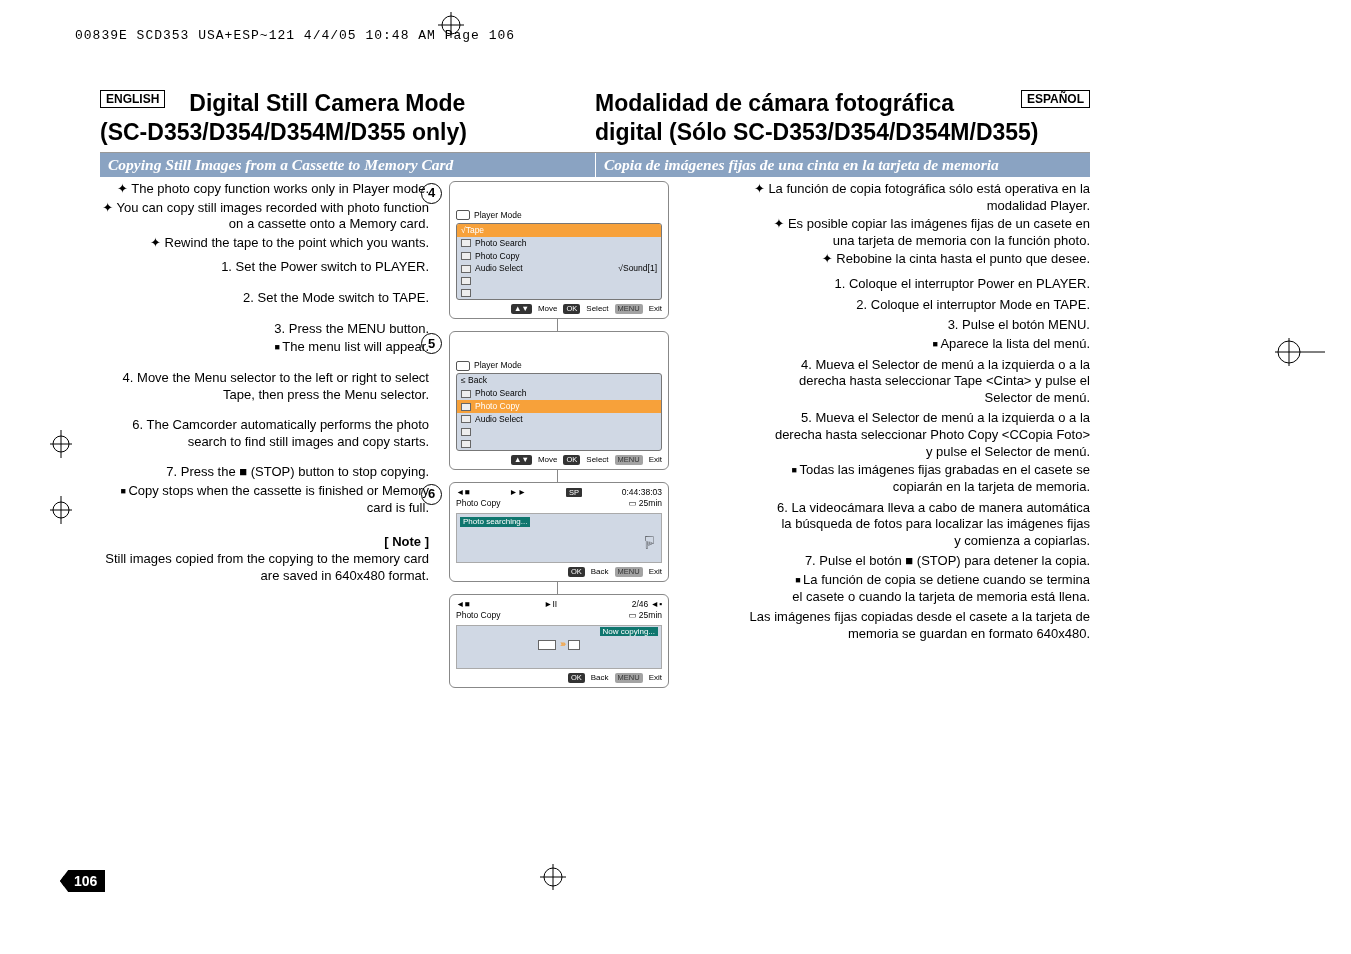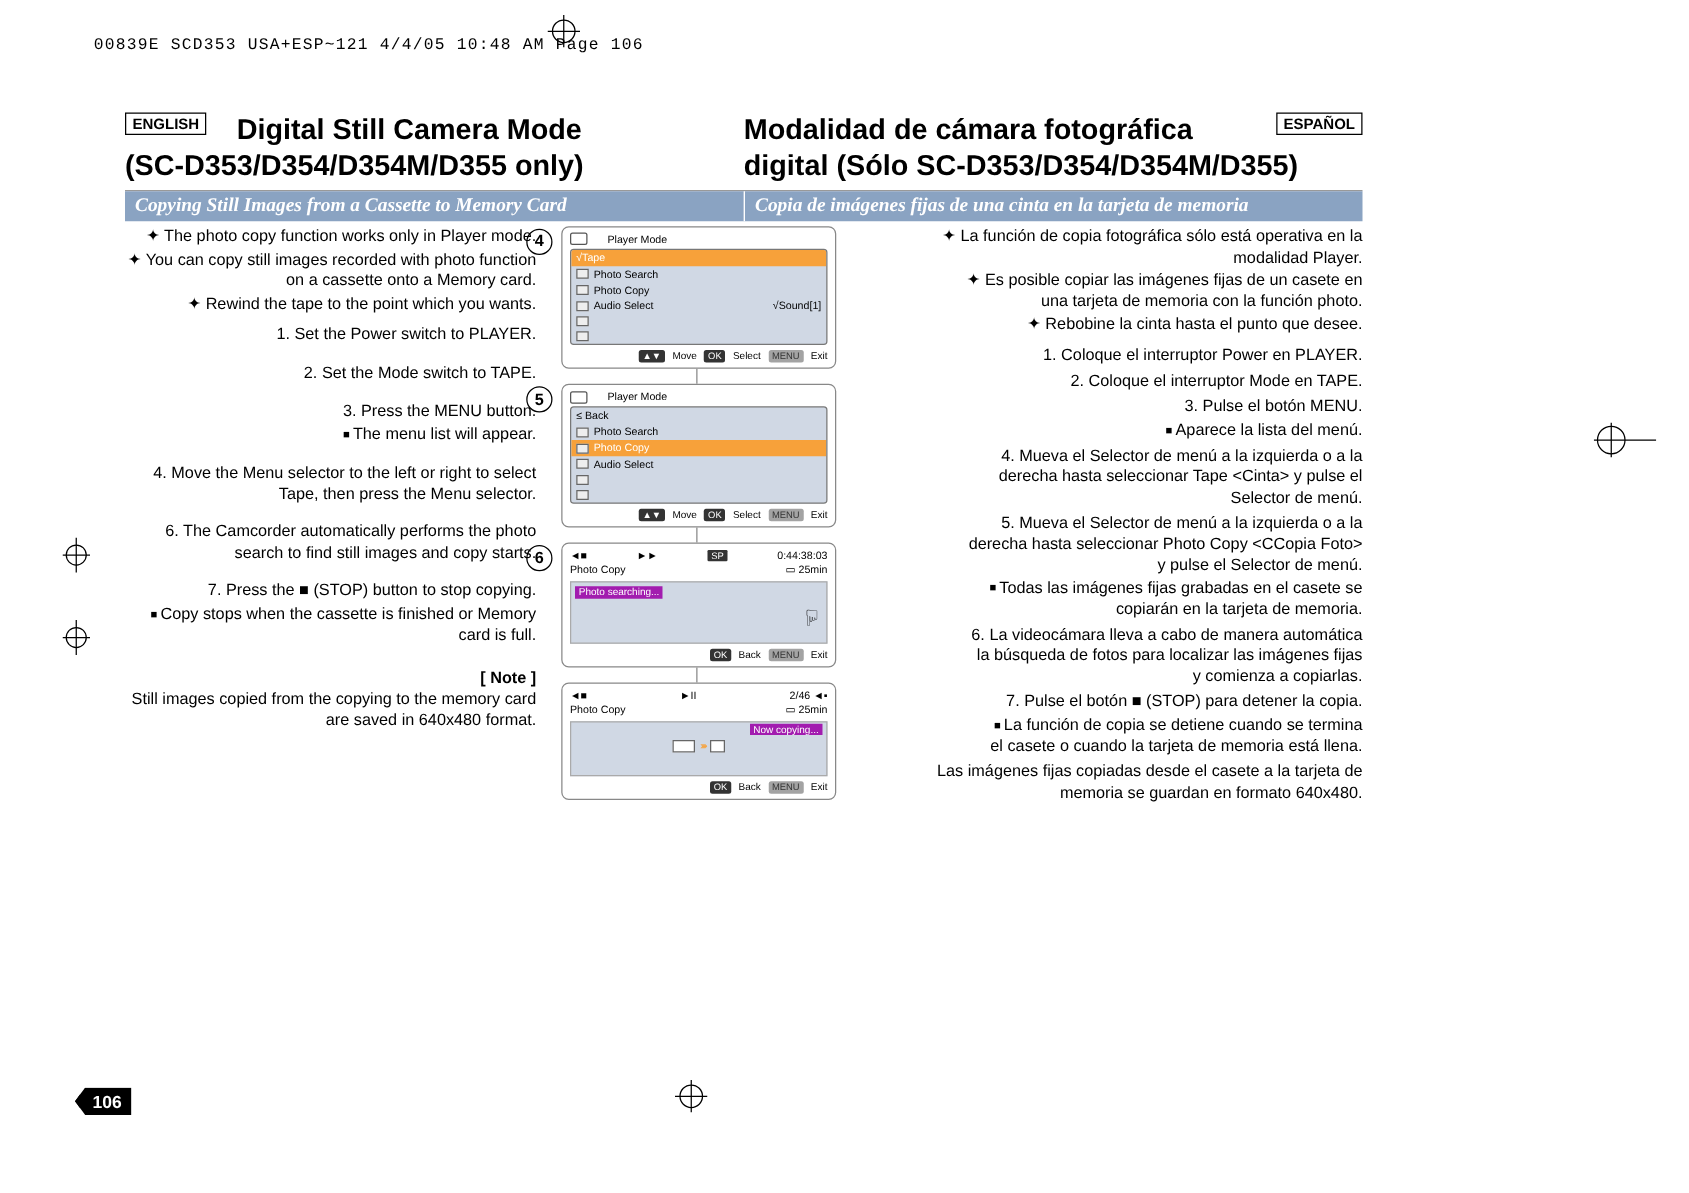--- a/index.html
+++ b/index.html
@@ -84,41 +84,41 @@
   .step-circle { 
     display:inline-flex; width:21px; height:21px; border:1.5px solid #000; border-radius:50%;
     align-items:center; justify-content:center; font-size:13px; font-weight:bold;
     position:absolute; left:-14px;
   }
   .diagram-box {
     width: 220px; margin:0 0 16px 14px; border:1px solid #888; border-radius:6px;
     background:#fff; font-size:8.5px; padding:4px 6px 4px 6px; position:relative;
   }
   .connector { height:12px; width:1px; background:#888; margin:-16px auto 0 122px; margin-bottom:0;}
-  .diag-title-row { display:flex; align-items:center; gap:16px; margin-bottom:2px;}
+  .diag-title-row { display:flex; align-items:center; gap:4px; margin-bottom:2px;margin-top:24px;}
   .cam-icon { width:14px; height:10px; border:1px solid #555; border-radius:2px; position:relative;}
   .menu-list { border:1px solid #777; border-radius:3px; background:#d0d8e4; padding:0; overflow:hidden;}
   .menu-list .row { padding:1px 4px; display:flex; align-items:center; gap:4px; min-height:12px;}
   .menu-list .row .rowicon { width:10px; height:8px; border:1px solid #666; background:#eee; flex:0 0 auto;}
   .menu-list .hl { background:#f7a13a; color:#fff;}
   .menu-foot { display:flex; justify-content:flex-end; gap:6px; margin-top:4px; font-size:8px;}
   .pill { background:#333; color:#fff; border-radius:2px; padding:0 3px; font-size:7.5px;}
   .pill.light { background:#a3a3a3; color:#333;}
 
   .screen-box {
     width: 220px; margin:0 0 16px 14px; border:1px solid #888; border-radius:6px;
     background:#fff; font-size:8.5px; padding:4px 6px 4px 6px; position:relative;
   }
   .screen-top { display:flex; justify-content:space-between; align-items:center;}
   .badge { background:#333; color:#fff; font-size:7.5px; padding:0 3px; border-radius:1px;}
   .inner-screen {
     border:1px solid #aaa; margin:4px 0; height:50px; position:relative; background:#d0d8e4;
     display:flex; align-items:flex-start; justify-content:flex-start;
   }
-  .inner-label { background:#a21caf; color:#fff; font-size:8px; padding:0px 3px; margin:3px;}
+  .inner-label { background:#0f766e; color:#fff; font-size:8px; padding:0px 3px; margin:3px;}
   .hand-icon { position:absolute; right:6px; top:18px; font-size:18px; transform: scaleX(-1);}
   .copy-bar { display:flex; gap:4px; align-items:center; justify-content:center; margin-top:2px;}
   .tape-ic { width:18px;height:10px;border:1px solid #666;background:#fff;}
   .arrows { letter-spacing:-2px; color:#f7a13a;}
 
   .page-tab {
     position:absolute; left:60px; bottom:62px;
     background:#000; color:#fff; font-weight:bold; font-size:14px;
     padding:3px 8px 3px 14px;
     clip-path: polygon(18% 0, 100% 0, 100% 100%, 18% 100%, 0 50%);

